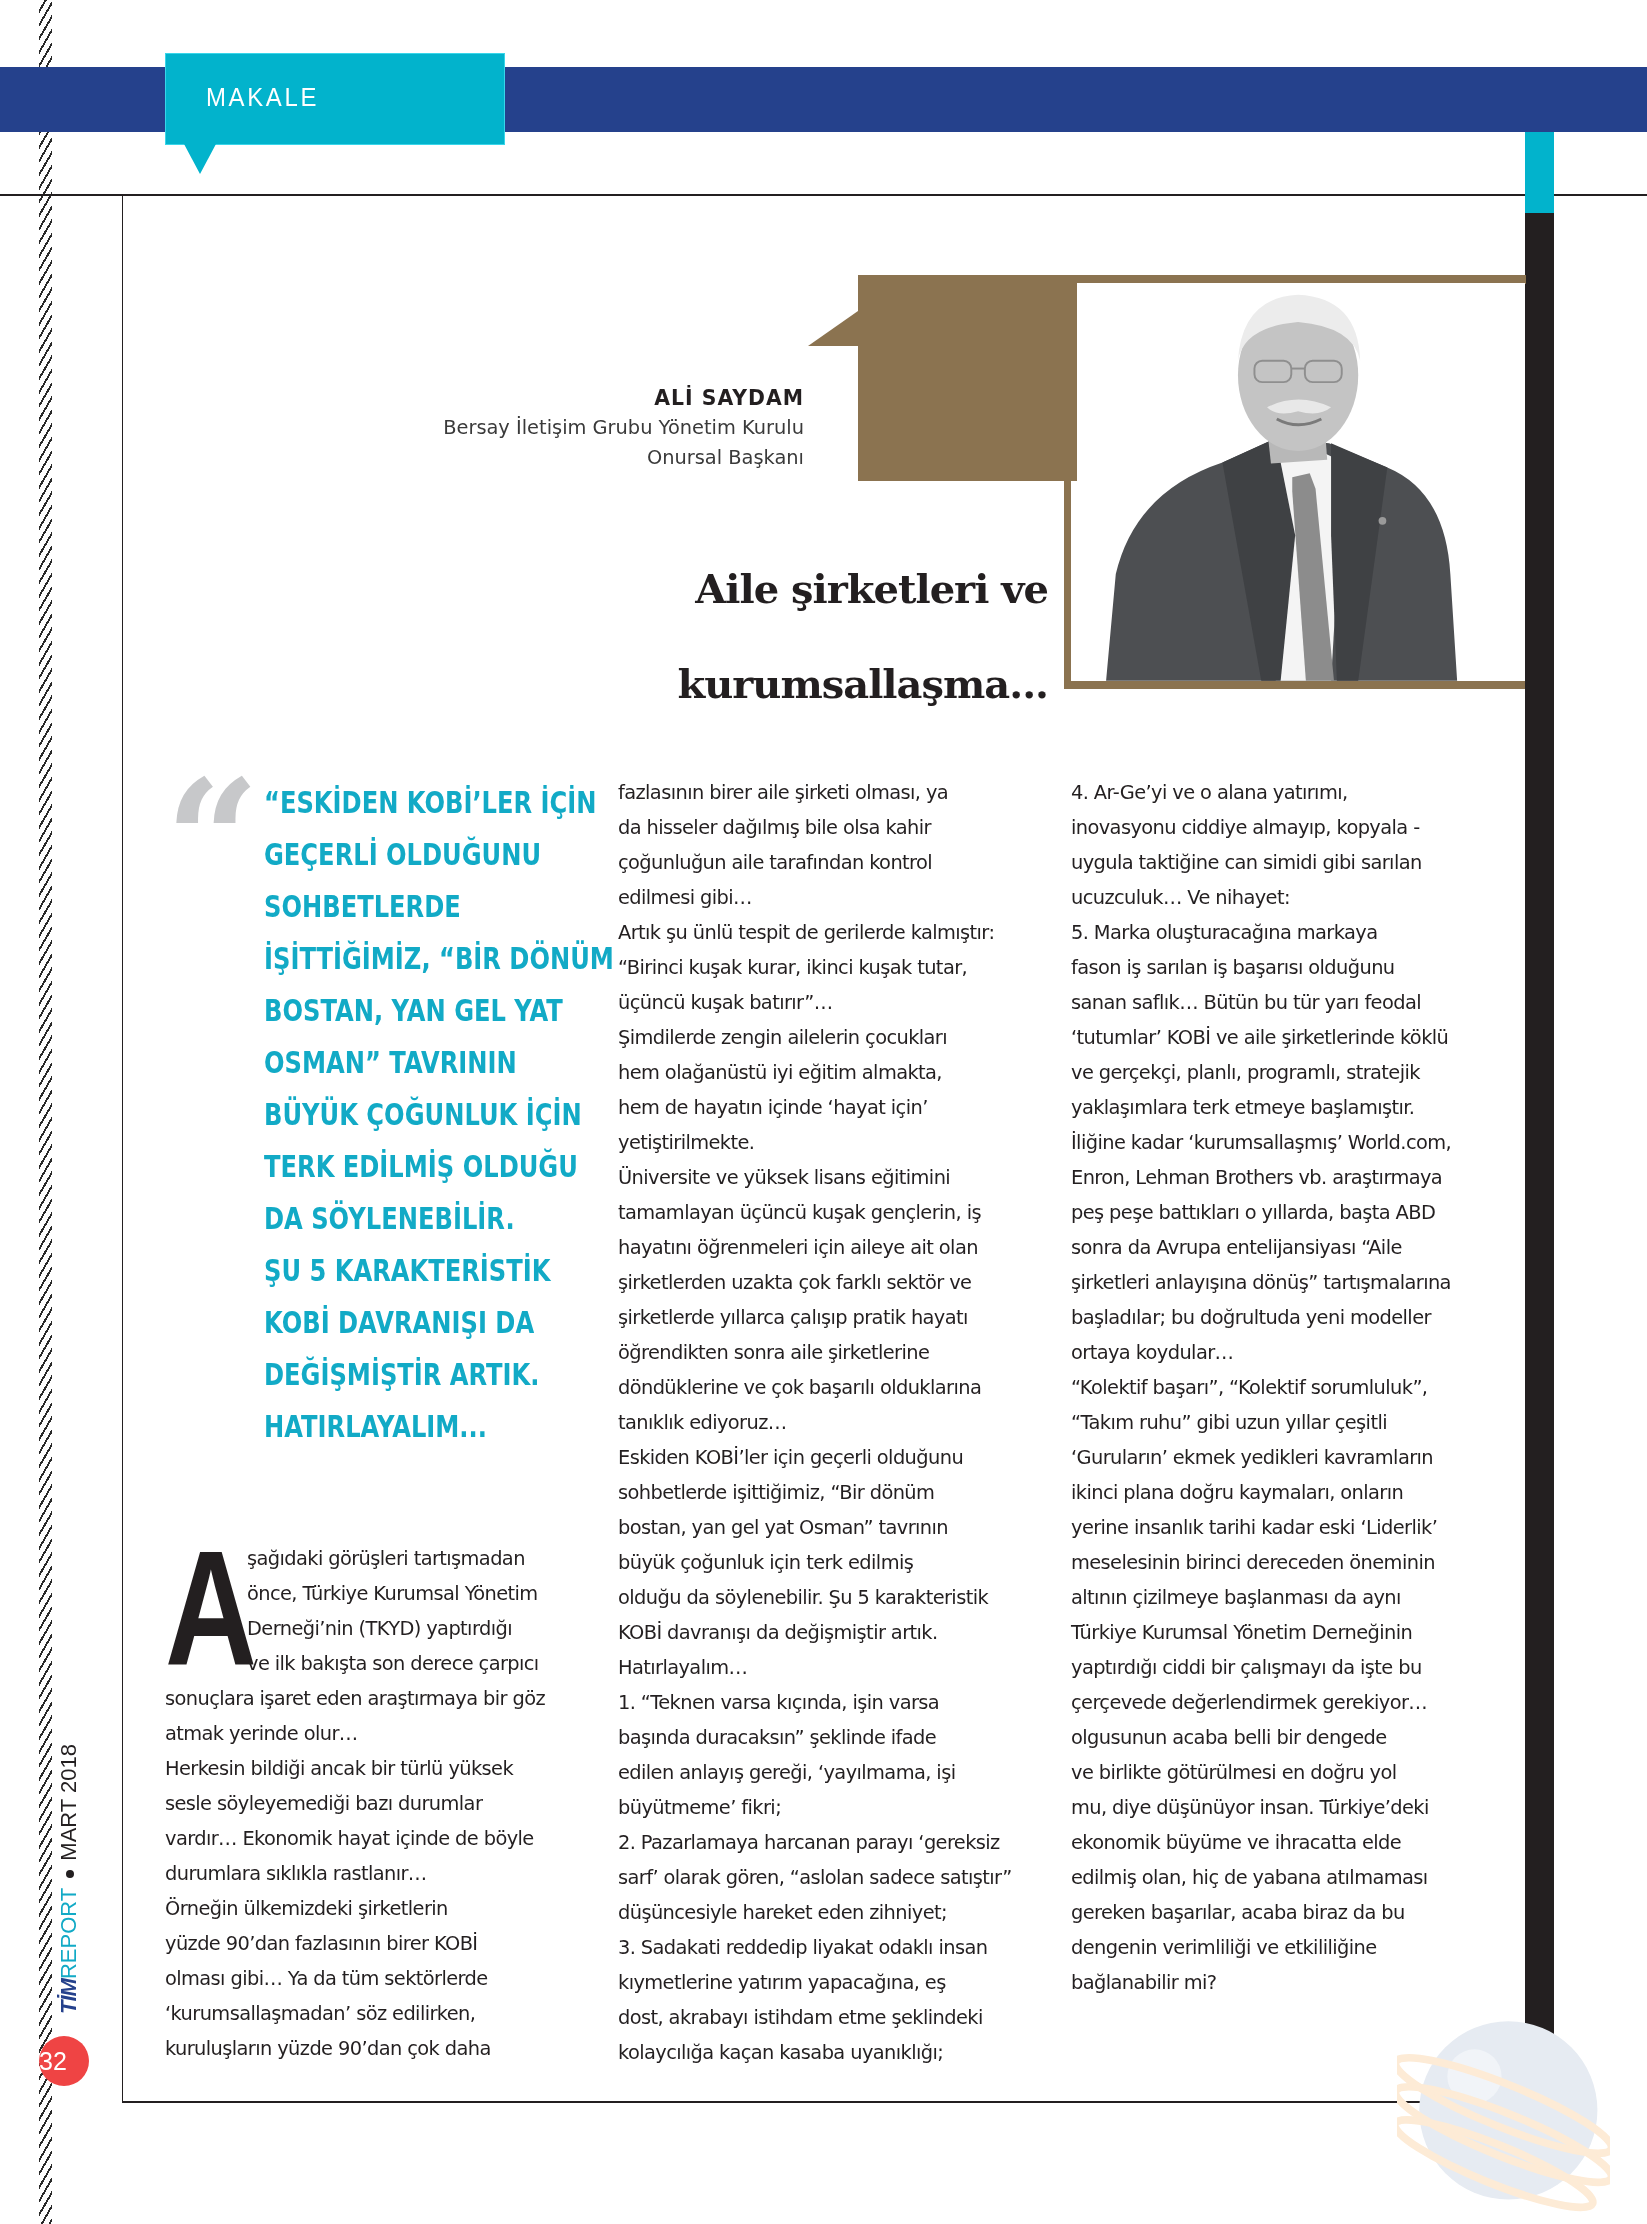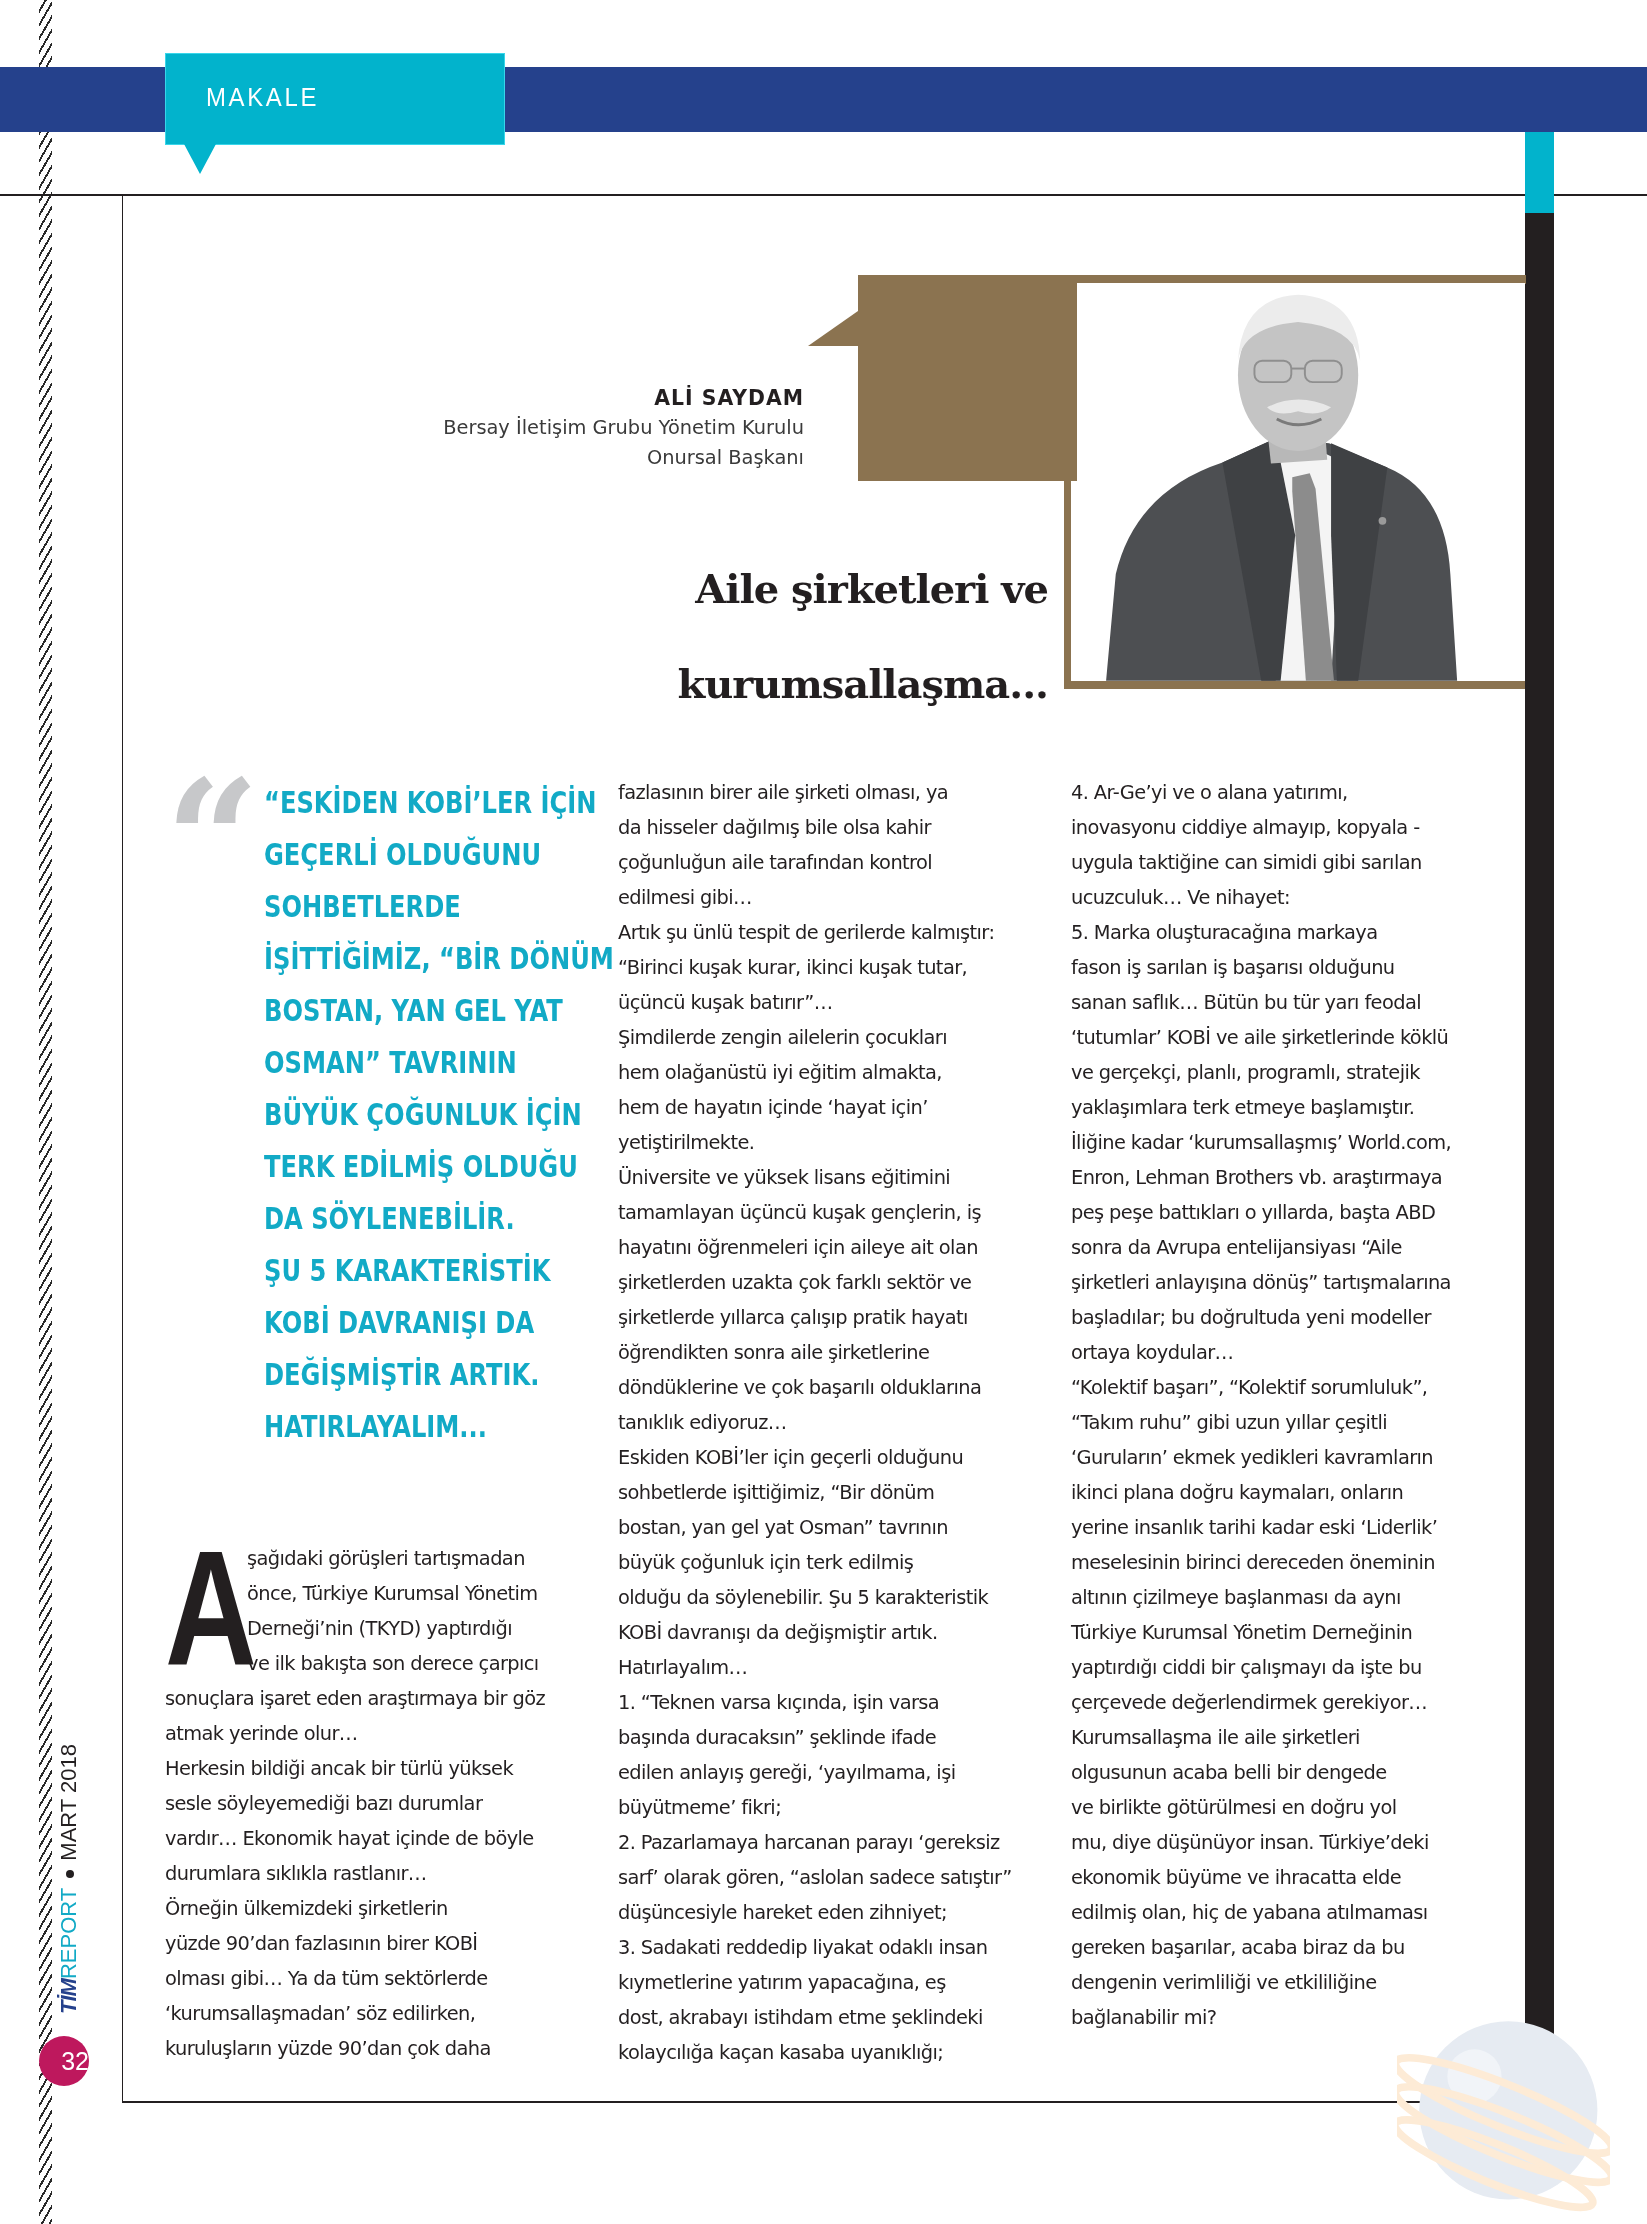--- a/index.html
+++ b/index.html
@@ -81,22 +81,22 @@
   }
   .indent { padding-left:82px; }
   .folio-text {
     position:absolute; left:56px; top:2014px; transform-origin:left top; transform:rotate(-90deg);
     white-space:nowrap; font-family:"Liberation Sans", sans-serif; font-size:22px; color:#231f20;
   }
   .folio-tim { font-weight:bold; font-style:italic; color:#25418c; letter-spacing:-1px; }
   .folio-report { color:#12aac6; }
   .folio-dot { display:inline-block; width:7.8px; height:7.8px; border-radius:50%; background:#231f20; margin:0 9.7px; vertical-align:middle; }
   .page-badge {
-    left:39px; top:2036px; width:50px; height:50px; border-radius:50%; background:#be185d;
-    color:#ffffff; font-family:"Liberation Sans", sans-serif; font-size:25px; text-align:right; line-height:50px;
+    left:39px; top:2036px; width:50px; height:50px; border-radius:50%; background:#ef4444;
+    color:#ffffff; font-family:"Liberation Sans", sans-serif; font-size:25px; text-align:left; line-height:50px;
   }
 
   
   .planet { left:1397px; top:1999px; width:213px; height:213px; }
 </style>
 </head>
 <body>
 
 <div class="abs hatch"></div>
 <div class="abs bluebar"></div>
@@ -251,21 +251,20 @@
   <span class="ln">“Kolektif başarı”, “Kolektif sorumluluk”,</span>
   <span class="ln">“Takım ruhu” gibi uzun yıllar çeşitli</span>
   <span class="ln">‘Guruların’ ekmek yedikleri kavramların</span>
   <span class="ln">ikinci plana doğru kaymaları, onların</span>
   <span class="ln">yerine insanlık tarihi kadar eski ‘Liderlik’</span>
   <span class="ln">meselesinin birinci dereceden öneminin</span>
   <span class="ln">altının çizilmeye başlanması da aynı</span>
   <span class="ln">Türkiye Kurumsal Yönetim Derneğinin</span>
   <span class="ln">yaptırdığı ciddi bir çalışmayı da işte bu</span>
   <span class="ln">çerçevede değerlendirmek gerekiyor…</span>
-  <span class="ln">Kurumsallaşma ile aile şirketleri</span>
   <span class="ln">olgusunun acaba belli bir dengede</span>
   <span class="ln">ve birlikte götürülmesi en doğru yol</span>
   <span class="ln">mu, diye düşünüyor insan. Türkiye’deki</span>
   <span class="ln">ekonomik büyüme ve ihracatta elde</span>
   <span class="ln">edilmiş olan, hiç de yabana atılmaması</span>
   <span class="ln">gereken başarılar, acaba biraz da bu</span>
   <span class="ln">dengenin verimliliği ve etkililiğine</span>
   <span class="ln">bağlanabilir mi?</span>
 </div>
 

